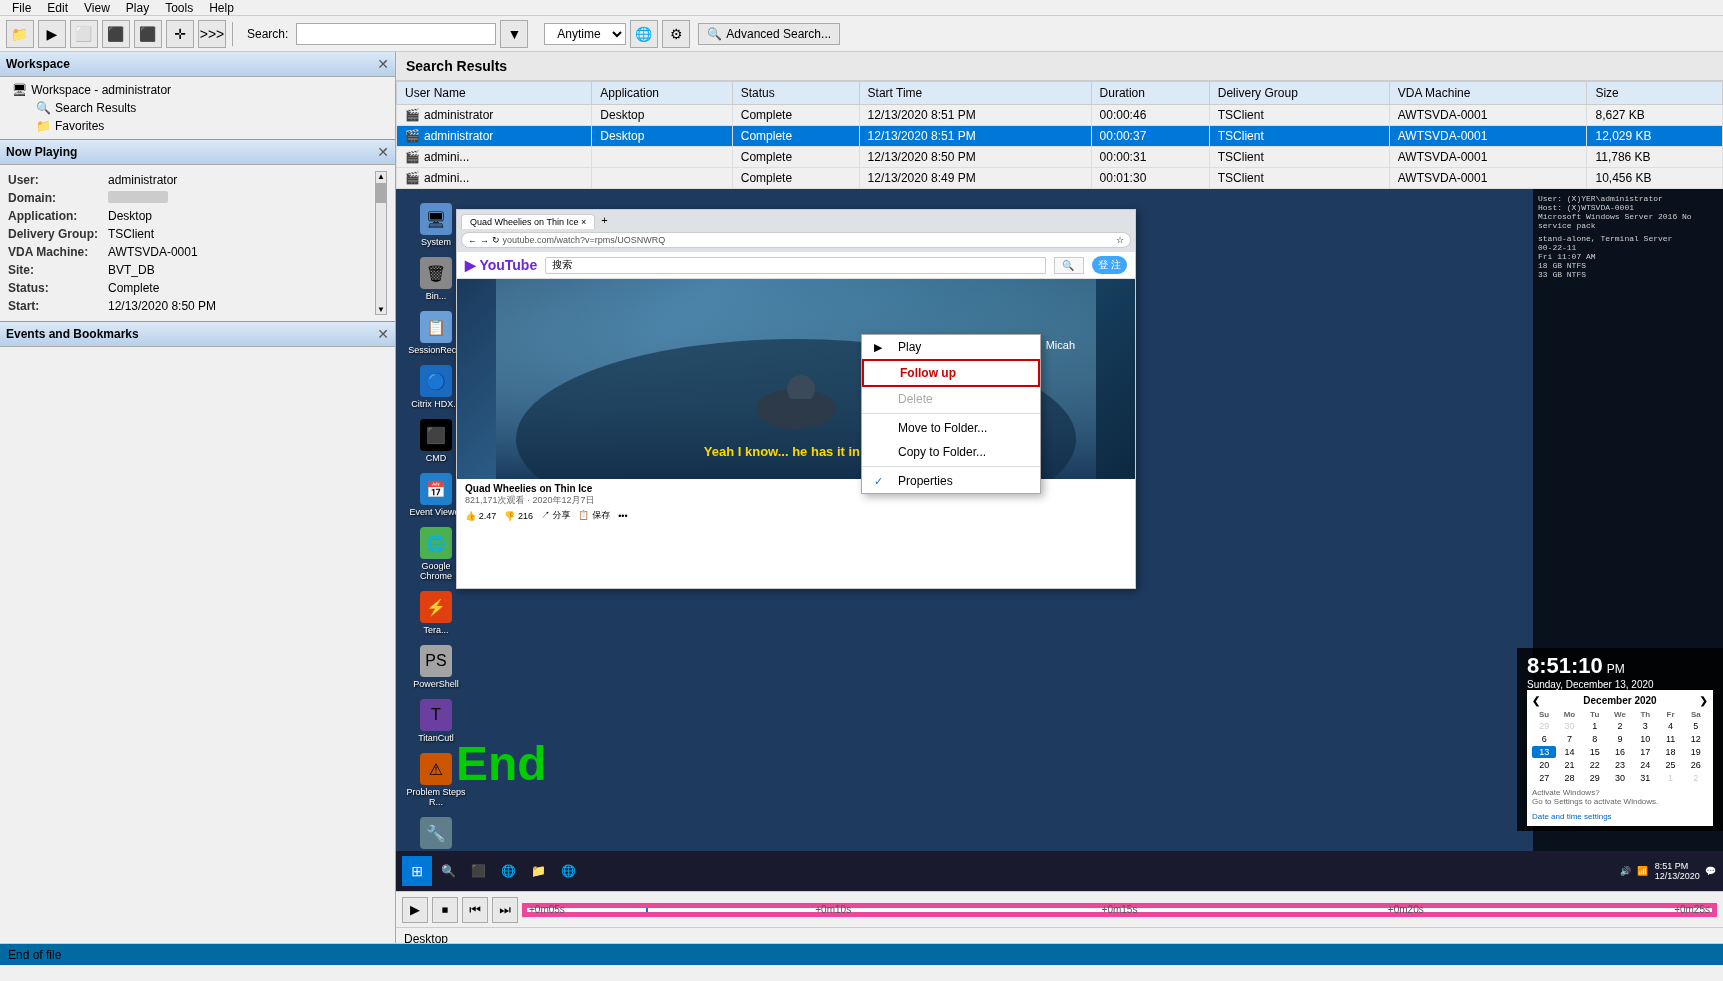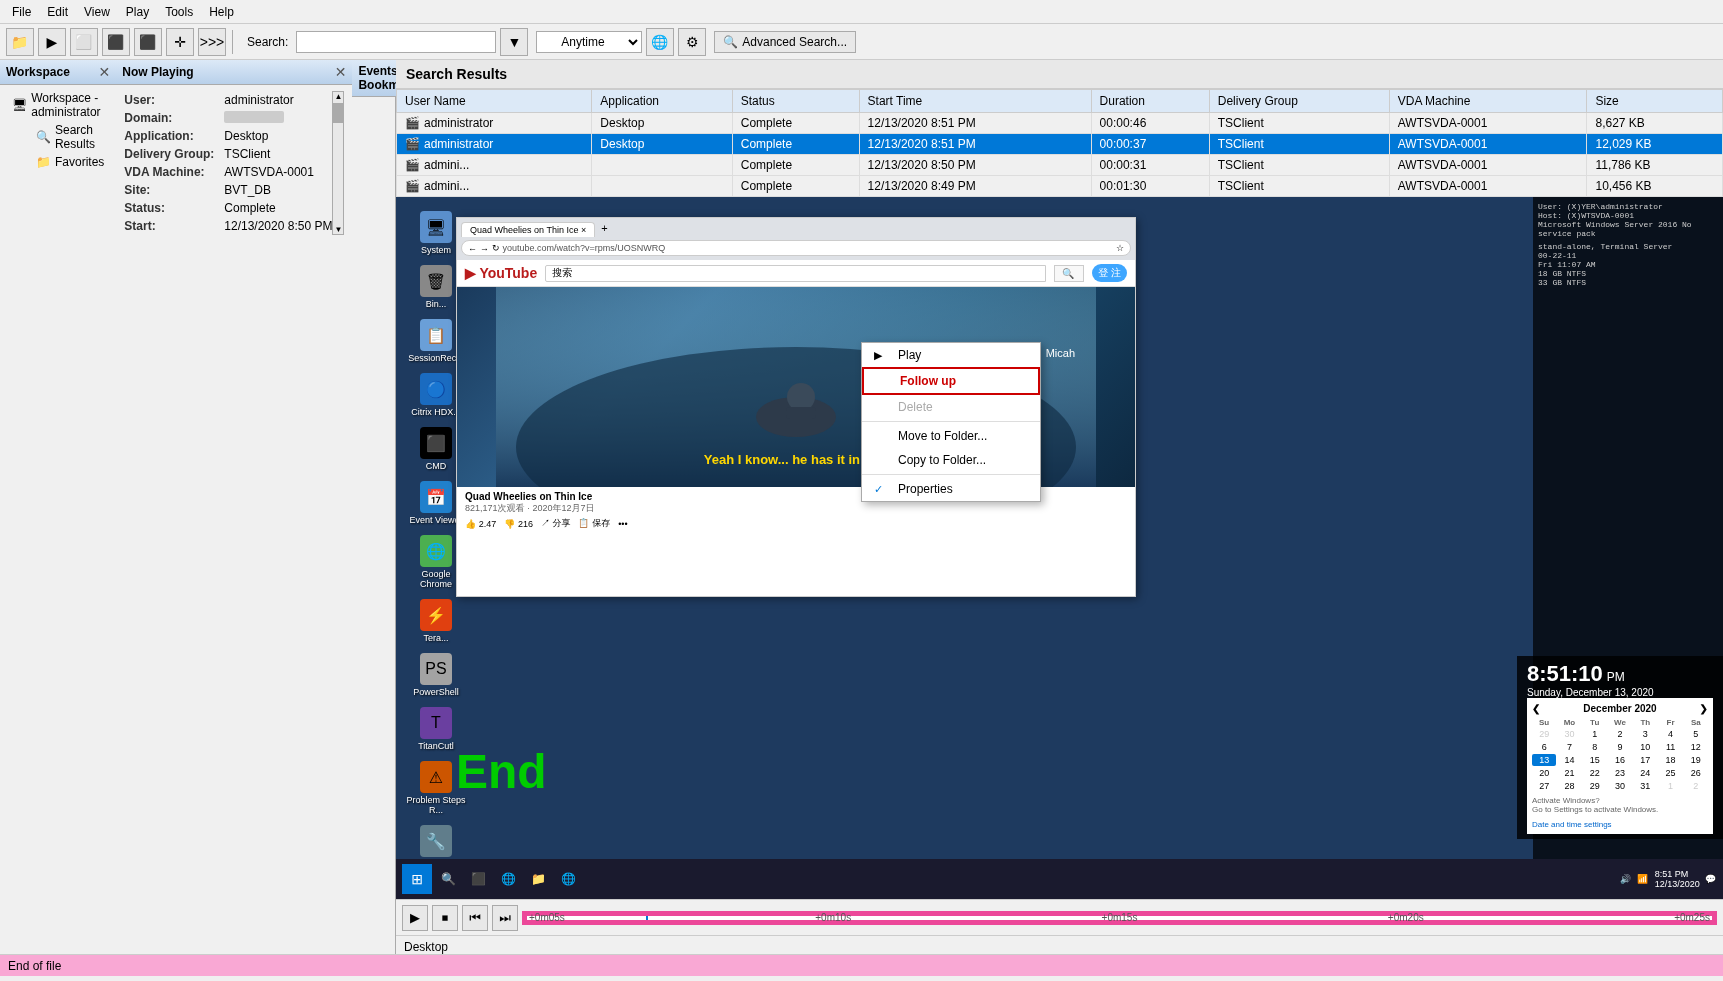--- a/index.html
+++ b/index.html
@@ -1,35 +1,35 @@
 <!DOCTYPE html>
 <html><head>
   <meta charset="utf-8">
   <style>
     * { box-sizing: border-box; margin: 0; padding: 0; }
     body { font-family: 'Segoe UI', Tahoma, sans-serif; font-size: 12px; background: #f0f0f0; overflow: hidden; user-select: none; }
 
     
-    .menu-bar { background: #f0f0f0; border-bottom: 1px solid #ccc; display: flex; align-items: center; padding: 2px 4px; height: 24px; }
+    .menu-bar { background: #f0f0f0; border-bottom: 1px solid #ccc; display: flex; align-items: center; padding: 2px 4px; height: 16px; }
     .menu-item { padding: 2px 8px; cursor: pointer; font-size: 12px; }
 
     
     .toolbar { background: #f0f0f0; border-bottom: 1px solid #ccc; display: flex; align-items: center; padding: 3px 6px; height: 36px; gap: 4px; }
     .toolbar-btn { width: 28px; height: 28px; background: #e8e8e8; border: 1px solid #aaa; cursor: pointer; display: flex; align-items: center; justify-content: center; font-size: 14px; }
     .toolbar-separator { width: 1px; height: 24px; background: #aaa; margin: 0 2px; }
     .search-label { font-size: 12px; margin-left: 8px; margin-right: 4px; }
     .search-input { height: 22px; border: 1px solid #aaa; padding: 0 4px; font-size: 12px; width: 200px; }
-    .search-dropdown { height: 22px; border: 1px solid #aaa; background: white; padding: 0 20px; font-size: 12px; margin-left: 4px; }
+    .search-dropdown { height: 22px; border: 1px solid #aaa; background: white; padding: 0 8px; font-size: 12px; margin-left: 12px; }
     .adv-search-btn { height: 22px; border: 1px solid #aaa; background: #e8e8e8; padding: 0 8px; font-size: 12px; cursor: pointer; margin-left: 4px; display: flex; align-items: center; gap: 4px; }
 
     
     .main-layout { display: flex; height: calc(981px - 60px - 24px); }
 
     
-    .left-panel { width: 396px; min-width: 396px; display: flex; flex-direction: row; border-right: 1px solid #aaa; }
+    .left-panel { width: 396px; min-width: 396px; display: flex; flex-direction: column; border-right: 1px solid #aaa; }
 
     
     .panel { border-bottom: 1px solid #999; }
     .panel-header { background: linear-gradient(to bottom, #dce9f7, #b8d0ea); border-bottom: 1px solid #aaa; padding: 4px 6px; display: flex; align-items: center; justify-content: space-between; font-weight: bold; font-size: 12px; }
     .panel-close { cursor: pointer; font-size: 14px; color: #555; border: none; background: none; }
     .tree-item { display: flex; align-items: center; padding: 2px 8px; cursor: pointer; gap: 4px; }
     .tree-root { padding: 4px 4px; }
     .tree-child { padding-left: 24px; }
 
     
@@ -77,38 +77,38 @@
     .timeline-bar { background: #f0f0f0; border-top: 1px solid #ccc; padding: 4px 6px; display: flex; align-items: center; gap: 4px; height: 36px; }
     .tl-btn { width: 26px; height: 26px; border: 1px solid #aaa; background: #e8e8e8; cursor: pointer; display: flex; align-items: center; justify-content: center; font-size: 13px; }
     .tl-track { flex: 1; height: 14px; background: white; border: 5px solid #ec4899; position: relative; display: flex; align-items: center; }
     .tl-labels { display: flex; justify-content: space-between; font-size: 10px; color: #555; padding: 0 2px; width: 100%; }
     .tl-marker { position: absolute; left: 10%; top: 0; height: 100%; width: 2px; background: #0078d7; }
 
     
     .bottom-label { background: #f0f0f0; border-top: 1px solid #ccc; padding: 2px 8px; font-size: 12px; height: 22px; display: flex; align-items: center; }
 
     
-    .status-bar { background: #f9a8d4; border-top: 1px solid #ccc; padding: 2px 8px; font-size: 12px; height: 22px; display: flex; align-items: center; position: fixed; bottom: 5px; width: 100%; }
+    .status-bar { background: #0369a1; border-top: 1px solid #ccc; padding: 2px 8px; font-size: 12px; height: 22px; display: flex; align-items: center; position: fixed; bottom: 16px; width: 100%; }
 
     
     .desktop-sim { width: 100%; height: 100%; background: #1e3a5f; position: relative; display: flex; }
     .desktop-left-icons { width: 80px; display: flex; flex-direction: column; gap: 2px; padding: 10px 5px; }
     .desktop-icon { display: flex; flex-direction: column; align-items: center; gap: 2px; cursor: pointer; padding: 4px; }
     .desktop-icon-img { width: 32px; height: 32px; background: #4a7fbf; border-radius: 4px; display: flex; align-items: center; justify-content: center; font-size: 16px; }
     .desktop-icon-label { color: white; font-size: 9px; text-align: center; text-shadow: 1px 1px 2px black; }
 
     .browser-window { position: absolute; top: 20px; left: 60px; width: 680px; height: 380px; background: white; border: 1px solid #ccc; box-shadow: 2px 2px 8px rgba(0,0,0,0.4); }
     .browser-chrome { background: #dee1e6; padding: 4px; }
     .browser-tabs { display: flex; gap: 2px; margin-bottom: 3px; }
     .browser-tab { background: white; border: 1px solid #ccc; border-bottom: none; padding: 2px 8px; font-size: 9px; border-radius: 4px 4px 0 0; }
     .browser-tab.active { background: white; }
     .browser-address-bar { display: flex; align-items: center; gap: 3px; background: white; border: 1px solid #ccc; padding: 2px 6px; font-size: 9px; border-radius: 12px; }
     .browser-content { background: white; height: calc(100% - 70px); overflow: hidden; }
     .yt-header { background: white; padding: 4px 8px; display: flex; align-items: center; gap: 8px; border-bottom: 1px solid #ddd; }
-    .yt-logo { color: #b91c1c; font-weight: bold; font-size: 14px; }
+    .yt-logo { color: #6d28d9; font-weight: bold; font-size: 14px; }
     .yt-search { flex: 1; border: 1px solid #ccc; padding: 2px 6px; font-size: 10px; border-radius: 2px 0 0 2px; }
     .yt-search-btn { background: #f8f8f8; border: 1px solid #ccc; padding: 2px 8px; font-size: 10px; cursor: pointer; }
     .yt-video-area { height: 200px; background: #000; position: relative; overflow: hidden; }
     .yt-video-img { width: 100%; height: 100%; background: linear-gradient(135deg, #1a3a5c 0%, #2d5f8a 30%, #1a4a6e 60%, #0d2840 100%); position: relative; }
     .yt-subtitle { position: absolute; bottom: 20px; left: 50%; transform: translateX(-50%); color: #ffd700; font-weight: bold; font-size: 13px; text-align: center; white-space: nowrap; }
     .yt-name-overlay { position: absolute; top: 60px; right: 60px; color: white; font-size: 11px; }
     .yt-info { padding: 4px 8px; background: white; }
     .yt-title { font-weight: bold; font-size: 10px; }
     .yt-meta { font-size: 9px; color: #666; }
 

